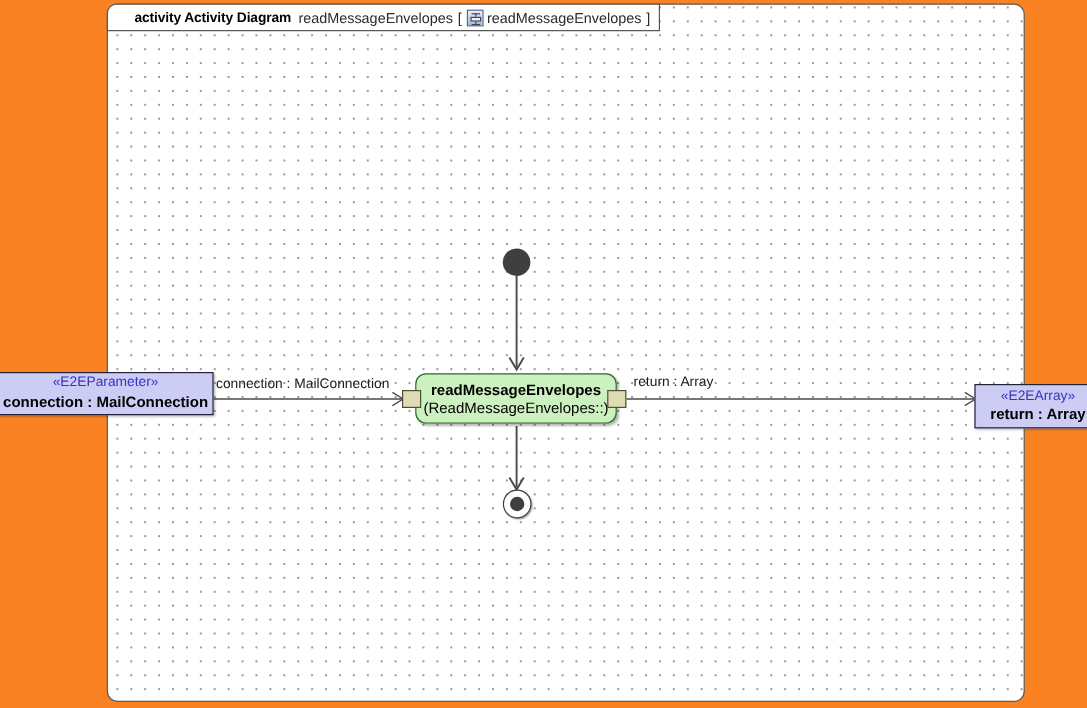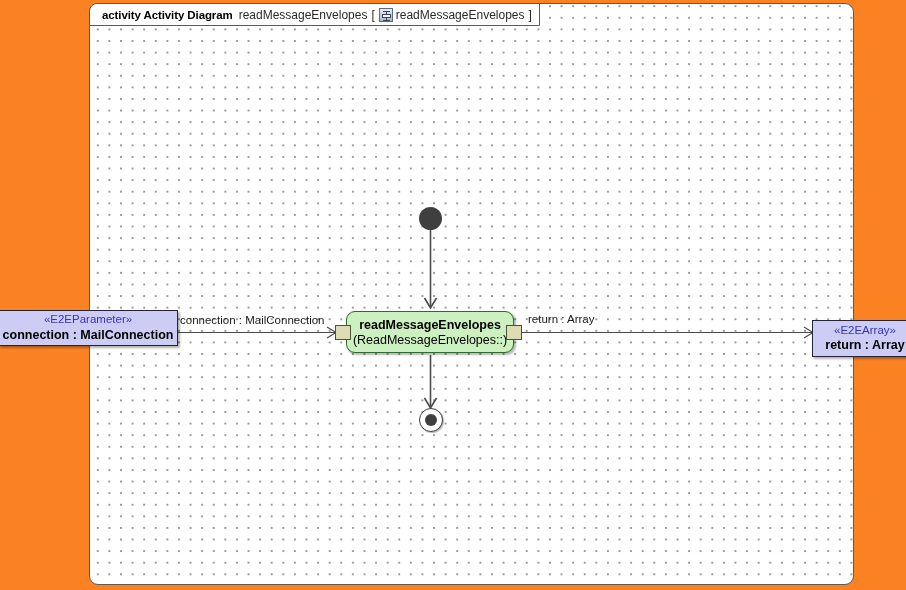--- a/index.html
+++ b/index.html
@@ -41,21 +41,21 @@
 
   
   #frame-label {
     position: absolute;
     left: 89px;
     top: 3px;
     height: 23px;
     box-sizing: border-box;
     display: flex;
     align-items: center;
-    padding: 0 7px 0 12px;
+    padding: 0 7px 0 22px;
     background: #ffffff;
     border: 1px solid #5a5a5a;
     border-top-left-radius: 8px;
     border-right: 1px solid #5a5a5a;
     white-space: nowrap;
     z-index: 5;
   }
   #frame-label::after {
     
     content: "";

